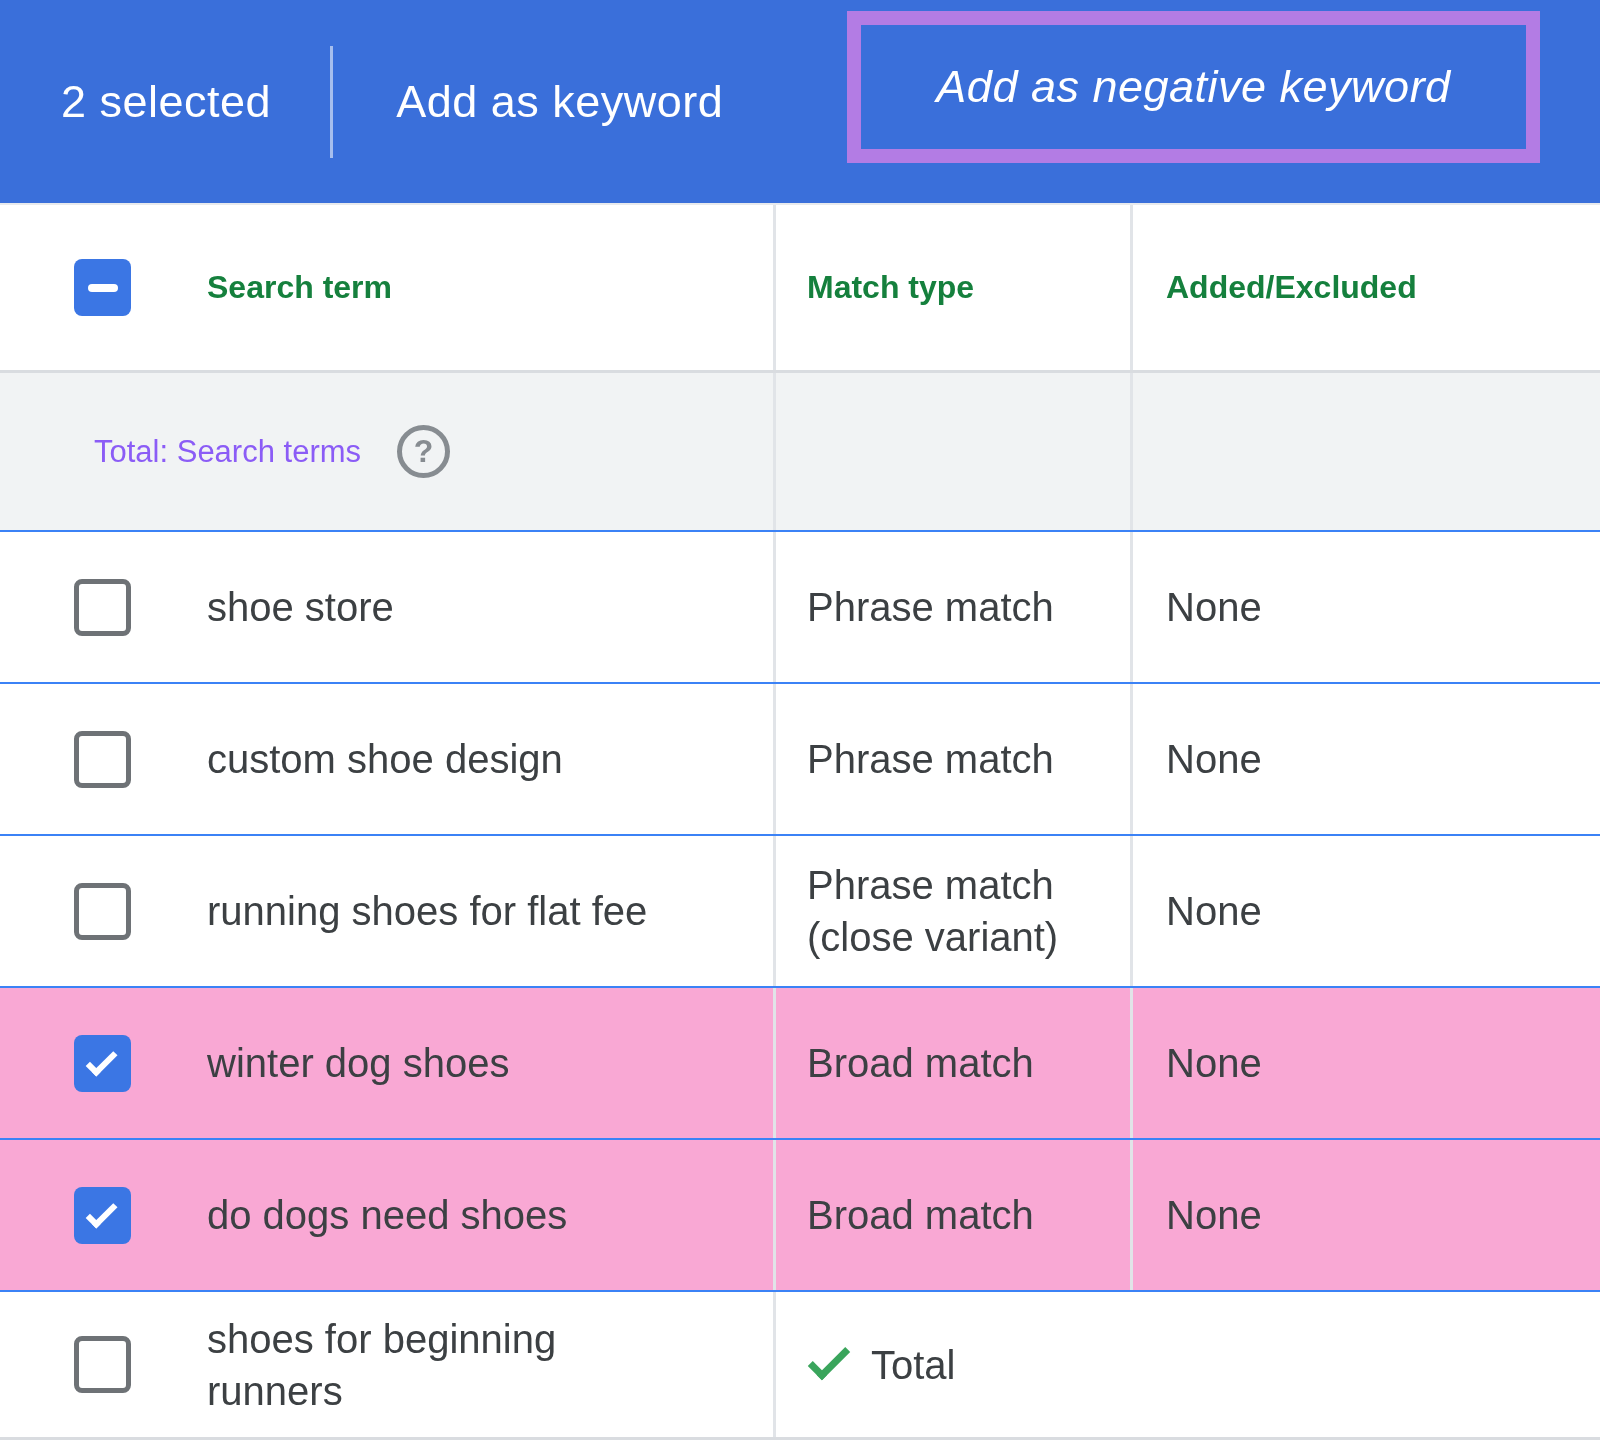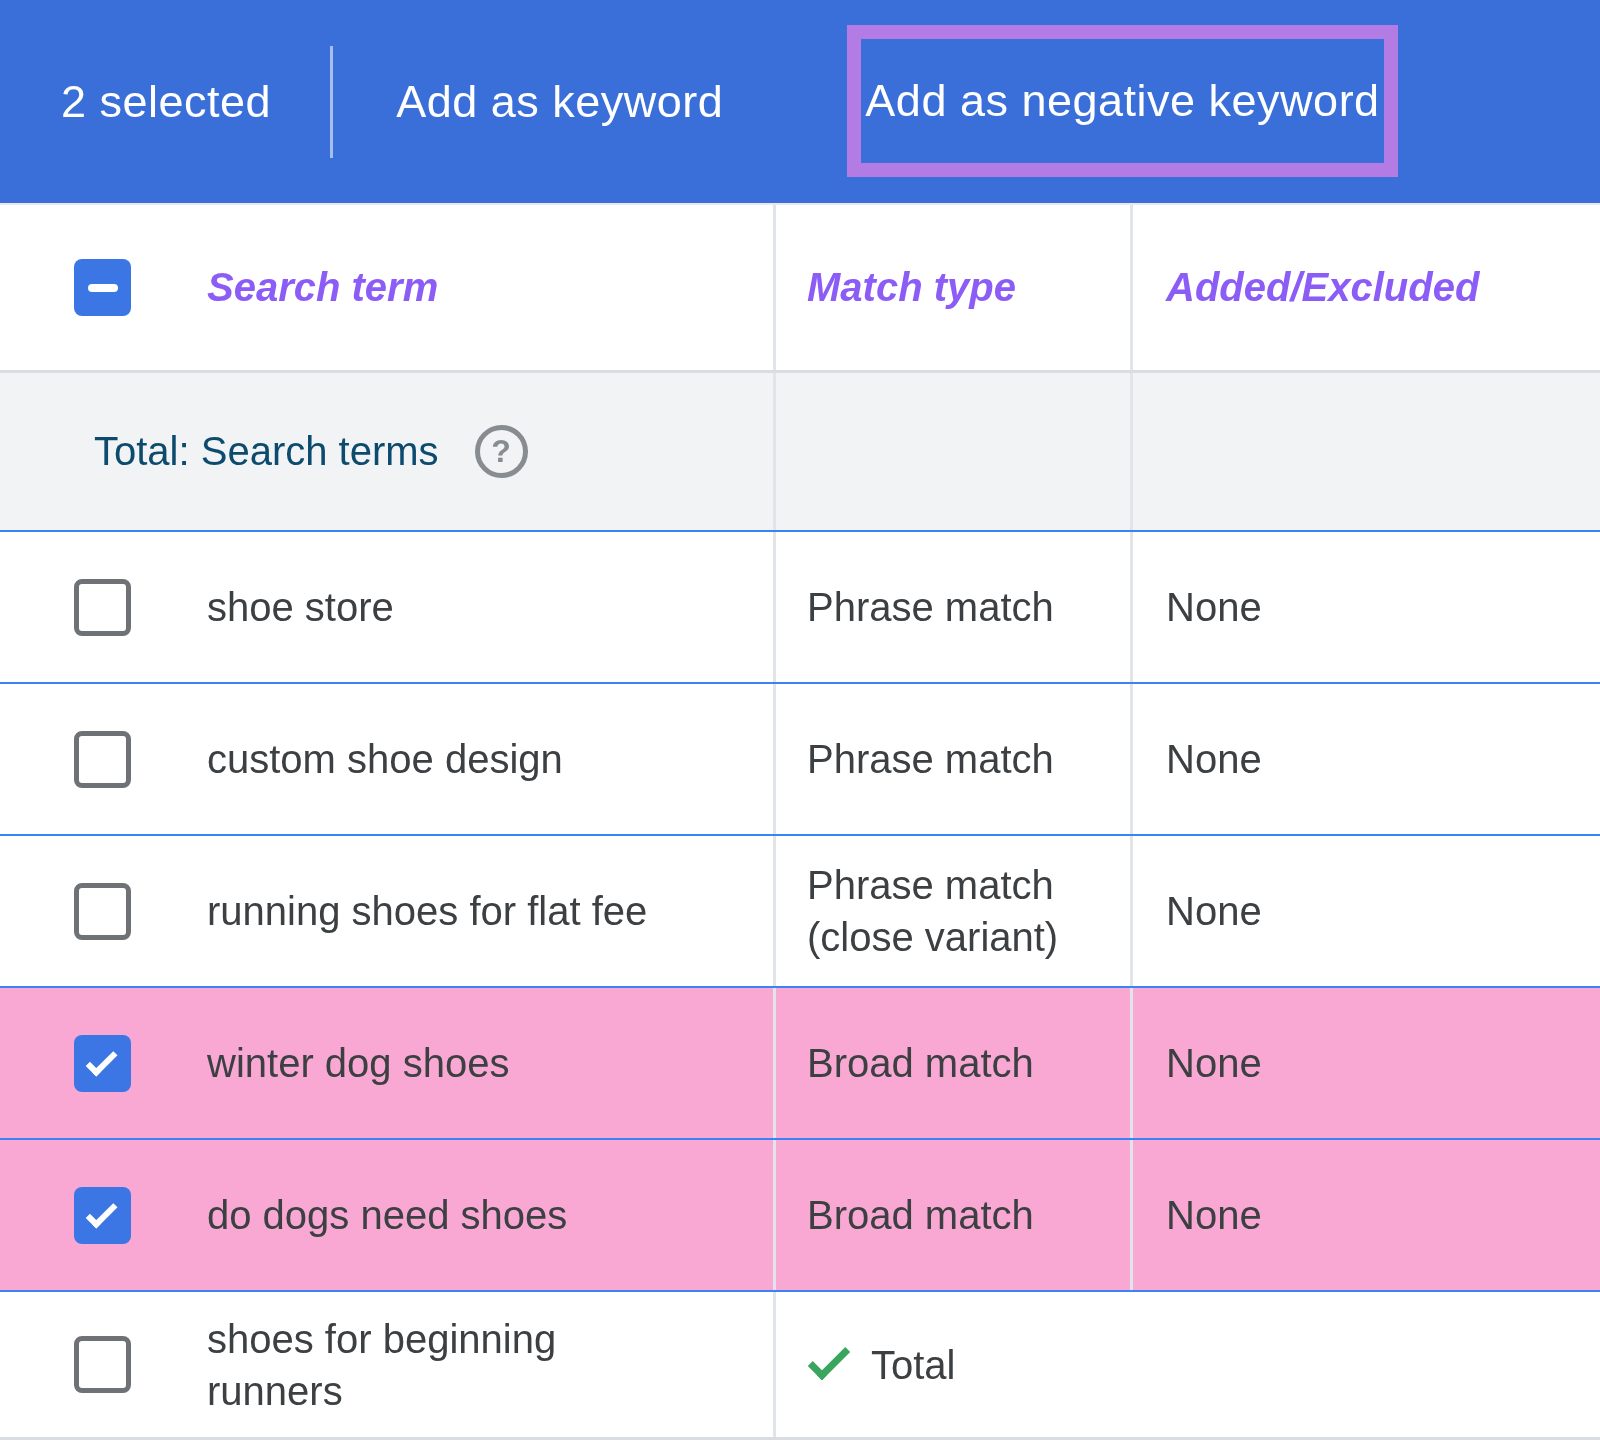--- a/index.html
+++ b/index.html
@@ -7,55 +7,55 @@
   body { font-family:"Liberation Sans","DejaVu Sans",sans-serif; width:1600px; }
   .app { width:1600px; height:1446px; background:#ffffff; overflow:hidden; }
 
   
   .toolbar { position:relative; height:203px; background:#3a6fda; display:flex; align-items:center; }
   .sel-count { margin-left:61px; color:#ffffff; font-size:45px; font-weight:500; letter-spacing:0.5px; }
   .tdiv { width:3px; height:112px; background:rgba(255,255,255,0.55); margin-left:59px; }
   .tbtn { background:none; border:none; color:#ffffff; font-size:45px; font-weight:500;
           letter-spacing:0.5px; font-family:inherit; padding:0; cursor:pointer; }
   .tbtn.kw { margin-left:63px; }
-  .tbtn.neg { position:absolute; left:847px; top:25px; width:551px; height:152px;
-              border:14px solid #b37ce4; display:flex; align-items:center; justify-content:center; }
+  .tbtn.neg { position:absolute; left:847px; top:11px; width:693px; height:152px;
+              border:14px solid #b37ce4; display:flex; align-items:center; justify-content:center;font-style:italic; }
 
   
   .table { border-top:2px solid #e8eaed; }
   .row { display:flex; width:1600px; background:#ffffff; }
   .c1 { width:776px; border-right:3px solid #e1e4e8; display:flex; align-items:center; padding-left:74px; }
   .c2 { width:357px; border-right:3px solid #e1e4e8; display:flex; align-items:center; padding-left:31px; }
   .c3 { flex:1; display:flex; align-items:center; padding-left:33px; }
 
   .row.header { height:165px; }
   .row.total  { height:160px; background:#f1f3f4; border-top:3px solid #d9dce0; }
   .row.data   { height:152px; border-top:2px solid #3b82f6; }
   .row.data.last { height:150px; border-bottom:3px solid #d9dce0; }
   .row.data.selected { background:#f9a8d4; }
 
-  .htext { font-size:40px; font-weight:700; color:#8b5cf6;font-style:italic; }
+  .htext { font-size:32px; font-weight:700; color:#15803d; }
   .cell-text { font-size:40px; color:#3c4043; line-height:52px; white-space:pre-line; }
 
   
   .cb { width:57px; height:57px; border-radius:8px; flex:0 0 auto;
         display:flex; align-items:center; justify-content:center; cursor:pointer; }
   .cb.unchecked { border:5px solid #6e7276; background:#ffffff; }
   .cb.checked, .cb.ind { background:#3b76e4; border:none; }
   .cb .tick { display:none; width:30px; height:15px; border-left:6px solid #ffffff;
               border-bottom:6px solid #ffffff; transform:rotate(-45deg) translate(1px,-3px); }
   .cb.checked .tick { display:block; }
   .minus { width:30px; height:8px; background:#ffffff; border-radius:4px; }
 
   .c1 .cell-text { margin-left:76px; }
   .header .htext { margin-left:76px; }
 
   
   .total .c1 { padding-left:94px; }
-  .total-label { font-size:40px; color:#0c4a6e; }
+  .total-label { font-size:31px; color:#8b5cf6; }
   .help { width:53px; height:53px; border:5px solid #878c91; border-radius:50%;
           display:flex; align-items:center; justify-content:center; margin-left:36px;
           font-size:32px; font-weight:700; color:#878c91; cursor:pointer; }
 
   
   .gcheck { width:40px; height:20px; border-left:7px solid #3aa55c; border-bottom:7px solid #3aa55c;
             transform:rotate(-45deg); display:inline-block; margin:0 22px 12px 0; flex:0 0 auto; }
 </style>
 </head>
 <body>

